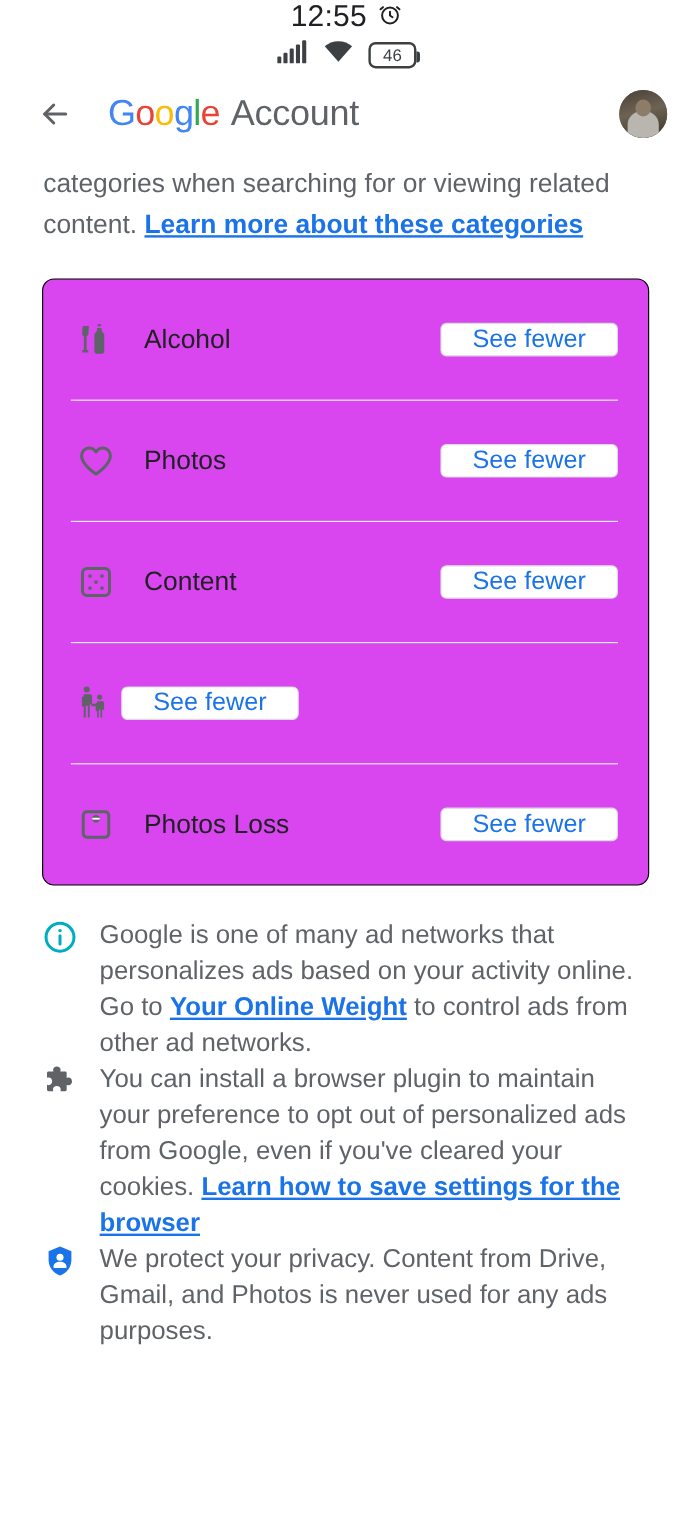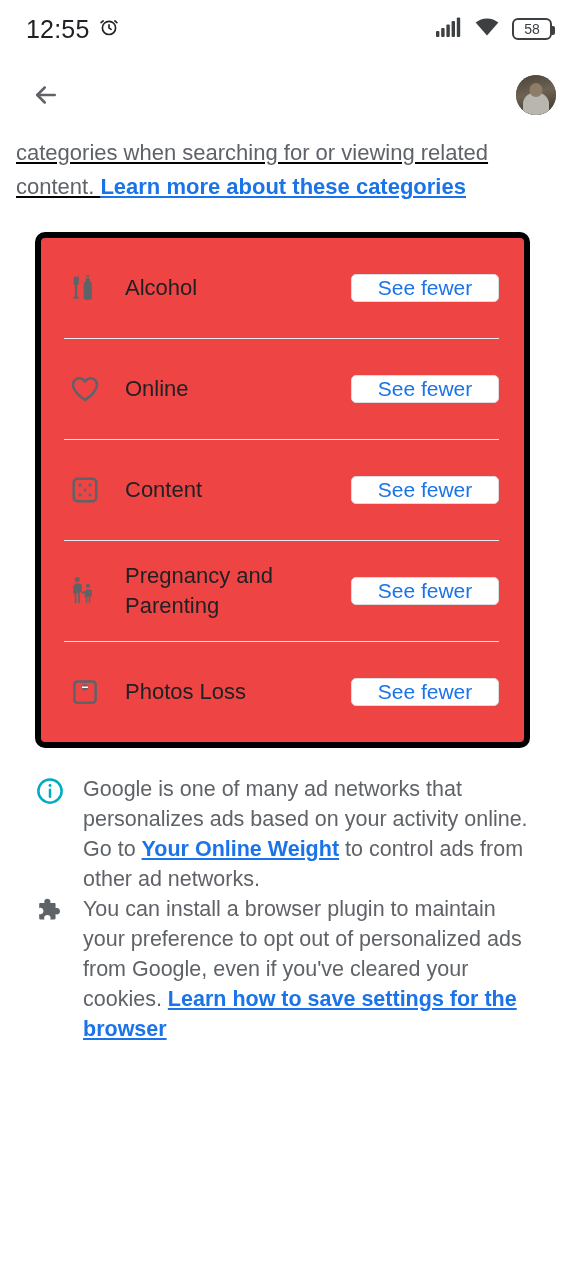--- a/index.html
+++ b/index.html
@@ -9,20 +9,21 @@
     font-family:"Liberation Sans", sans-serif;
     overflow:hidden;
   }
 
   
   .statusbar{
     height:58px; width:100%;
     display:flex; align-items:center; justify-content:space-between;
     padding:0 24px 0 26px;
     background:#ffffff;
+    flex-direction:column;
   }
   .status-left{ display:flex; align-items:center; gap:8px; }
   .clock{ font-size:25px; color:#202124; letter-spacing:.2px; }
   .status-right{ display:flex; align-items:center; gap:12px; }
   .batt{
     width:40px; height:22px; border:2.4px solid #3c4043; border-radius:6px;
     display:flex; align-items:center; justify-content:center; position:relative;
   }
   .batt:after{
     content:""; position:absolute; right:-5px; top:6px;
@@ -52,33 +53,33 @@
     position:absolute; left:50%; top:44%; transform:translateX(-50%);
     width:26px; height:28px; border-radius:11px 11px 4px 4px; background:#b9b6b0;
   }
   .avatar .head{
     position:absolute; left:50%; top:20%; transform:translateX(-50%);
     width:13px; height:14px; border-radius:50%; background:#8d7c68;
   }
 
   
   .content{ width:100%; height:1216px; overflow:hidden; background:#fff; position:relative;}
-  .topbox{ padding:0 16px;text-decoration:underline; }
+  .topbox{ padding:0 36px; }
   .topbox p{
     font-size:22px; line-height:34px; color:#5f6368;
     margin-top:4px;
   }
   .lnk{ color:#1a73e8; font-weight:bold; }
 
   
   .card{
-    margin:28px 46px 0 35px;
-    border:6px solid #000000;
+    margin:28px 35px 0 35px;
+    border:1px solid #000000;
     border-radius:10px;
-    background:#ef4444;
+    background:#d946ef;
   }
   .row{
     display:flex; align-items:center;
     padding:0 25px 0 23px;
     min-height:100px;
     position:relative;
   }
   .row .ico{
     width:42px; height:42px; flex:0 0 auto;
     display:flex; align-items:center; justify-content:center;
@@ -139,32 +140,38 @@
         <rect x="15.6" y="4" width="3.4" height="16" fill="#3c4043" rx="1"></rect>
         <rect x="20.8" y="0.5" width="3.4" height="19.5" fill="#3c4043" rx="1"></rect>
       </svg>
     </span>
     <span>
       <svg width="26" height="20" viewBox="0 0 24 20" fill="#3c4043">
         <path d="M12 18.5 0.6 5.6C3.7 2.9 7.7 1.4 12 1.4s8.3 1.5 11.4 4.2L12 18.5z"></path>
       </svg>
     </span>
     <span class="batt">
-      <span>58</span>
+      <span>46</span>
     </span>
   </div>
 </div>
 
 <div class="appbar">
   <div class="back-btn">
     <svg width="30" height="30" viewBox="0 0 24 24" fill="none" stroke="#5f6368" stroke-width="2" stroke-linecap="round" stroke-linejoin="round">
       <path d="M19 12H5"></path>
         <path d="M11 18 5 12l6-6"></path>
     </svg>
   </div>
+  <div class="title-wrap">
+    <span class="glogo">
+      <b id="L0" style="color: rgb(66, 133, 244);">G</b><b id="L1" style="color: rgb(234, 67, 53);">o</b><b id="L2" style="color: rgb(251, 188, 5);">o</b><b id="L3" style="color: rgb(66, 133, 244);">g</b><b id="L4" style="color: rgb(52, 168, 83);">l</b><b id="L5" style="color: rgb(234, 67, 53);">e</b>
+    </span>
+    <span class="acct">Account</span>
+  </div>
   <div class="avatar">
     <span class="sky"></span>
     <span class="body"></span>
     <span class="head"></span>
   </div>
 </div>
 
 <div class="content">
 
   <div class="topbox">
@@ -184,21 +191,21 @@
       <button class="btn">See fewer</button>
     </div>
     <div class="divider"></div>
 
     <div class="row">
       <span class="ico">
         <svg width="32" height="32" viewBox="0 0 24 24" fill="none" stroke="#5f6368" stroke-width="1.9" stroke-linejoin="round">
           <path d="M12 20.2S3 14.6 3 8.9C3 6.1 5.1 4 7.7 4c1.8 0 3.4 1 4.3 2.5C12.9 5 14.5 4 16.3 4 18.9 4 21 6.1 21 8.9c0 5.7-9 11.3-9 11.3z"></path>
         </svg>
       </span>
-      <span class="lbl">Online</span>
+      <span class="lbl">Photos</span>
       <button class="btn">See fewer</button>
     </div>
     <div class="divider"></div>
 
     <div class="row">
       <span class="ico">
         <svg width="30" height="30" viewBox="0 0 24 24" fill="none" stroke="#5f6368" stroke-width="2">
           <rect x="3" y="3" width="18" height="18" rx="3"></rect>
           <circle cx="8" cy="8" r="1.25" fill="#5f6368" stroke="none"></circle>
           <circle cx="16" cy="8" r="1.25" fill="#5f6368" stroke="none"></circle>
@@ -217,21 +224,20 @@
         <svg width="32" height="32" viewBox="0 0 24 24" fill="#5f6368">
           <circle cx="6.2" cy="3.4" r="1.9"></circle>
           <path d="M4.2 6.4h4.1c.7 0 1.25.6 1.25 1.3v5.1H8.1V21H6.9v-7.4H5.6V21H4.3V7.7c0-.25.05-.45-.1-1.3z"></path>
           <path d="M3.2 7.9h2.2v6.2H3.2z"></path>
           <circle cx="14.3" cy="8.2" r="1.6"></circle>
           <path d="M12.6 10.8h3.4c.6 0 1.05.5 1.05 1.1v4.2h-1.2V21h-1.05v-4.9h-1.05V21H12.7v-9c0-.2.0-.2-.1-.2z"></path>
           <path d="M11.8 11.9h1.9v5h-1.9z"></path>
           <path d="M9.2 12.4h3.1v1.5H9.2z"></path>
         </svg>
       </span>
-      <span class="lbl">Pregnancy and Parenting</span>
       <button class="btn">See fewer</button>
     </div>
     <div class="divider"></div>
 
     <div class="row">
       <span class="ico">
         <svg width="30" height="30" viewBox="0 0 24 24" fill="none" stroke="#5f6368" stroke-width="2">
           <rect x="3.5" y="3.5" width="17" height="17" rx="2.4"></rect>
           <circle cx="12" cy="8.2" r="2.5" fill="#5f6368" stroke="none"></circle>
           <rect x="9.6" y="7.6" width="4.8" height="1.2" fill="#ffffff" stroke="none"></rect>
@@ -258,18 +264,28 @@
 
     <div class="note">
       <span class="nico">
         <svg width="30" height="30" viewBox="0 0 24 24" fill="#5f6368">
           <path d="M9.8 2.2c1.5 0 2.6 1 2.6 2.3 0 .4-.1.8-.3 1.1h3.4c.55 0 .95.4.95.95v3.3c.35-.2.75-.3 1.2-.3 1.35 0 2.35 1.1 2.35 2.6s-1 2.6-2.35 2.6c-.45 0-.85-.1-1.2-.3v3.3c0 .55-.4.95-.95.95h-3.3c.2-.35.3-.75.3-1.2 0-1.35-1.1-2.35-2.6-2.35s-2.6 1-2.6 2.35c0 .45.1.85.3 1.2H4.3a.95.95 0 0 1-.95-.95v-3.4c.3.2.7.3 1.1.3 1.3 0 2.3-1.1 2.3-2.6s-1-2.6-2.3-2.6c-.4 0-.8.1-1.1.3V6.55c0-.55.4-.95.95-.95h3.4c-.2-.3-.3-.7-.3-1.1 0-1.3 1.1-2.3 2.4-2.3z"></path>
         </svg>
       </span>
       <span class="ntxt"><span>You can install a browser plugin to maintain your preference to opt out of personalized ads from Google, even if you've cleared your cookies. </span><a class="lnk" href="#">Learn how to save settings for the browser</a></span>
     </div>
 
+    <div class="note">
+      <span class="nico">
+        <svg width="30" height="30" viewBox="0 0 24 24">
+          <path d="M12 2.2 4.4 5.3v6c0 4.6 3.2 8.9 7.6 10.2 4.4-1.3 7.6-5.6 7.6-10.2v-6L12 2.2z" fill="#1a73e8"></path>
+          <circle cx="12" cy="9.4" r="2.35" fill="#ffffff"></circle>
+          <path d="M12 12.4c-2.35 0-4.3 1.35-4.3 2.9v1.25h8.6V15.3c0-1.55-1.95-2.9-4.3-2.9z" fill="#ffffff"></path>
+        </svg>
+      </span>
+      <span class="ntxt">We protect your privacy. Content from Drive, Gmail, and Photos is never used for any ads purposes.</span>
+    </div>
 
   </div>
 
   <div class="navfade"></div>
 
 </div>
 
 </body></html>

